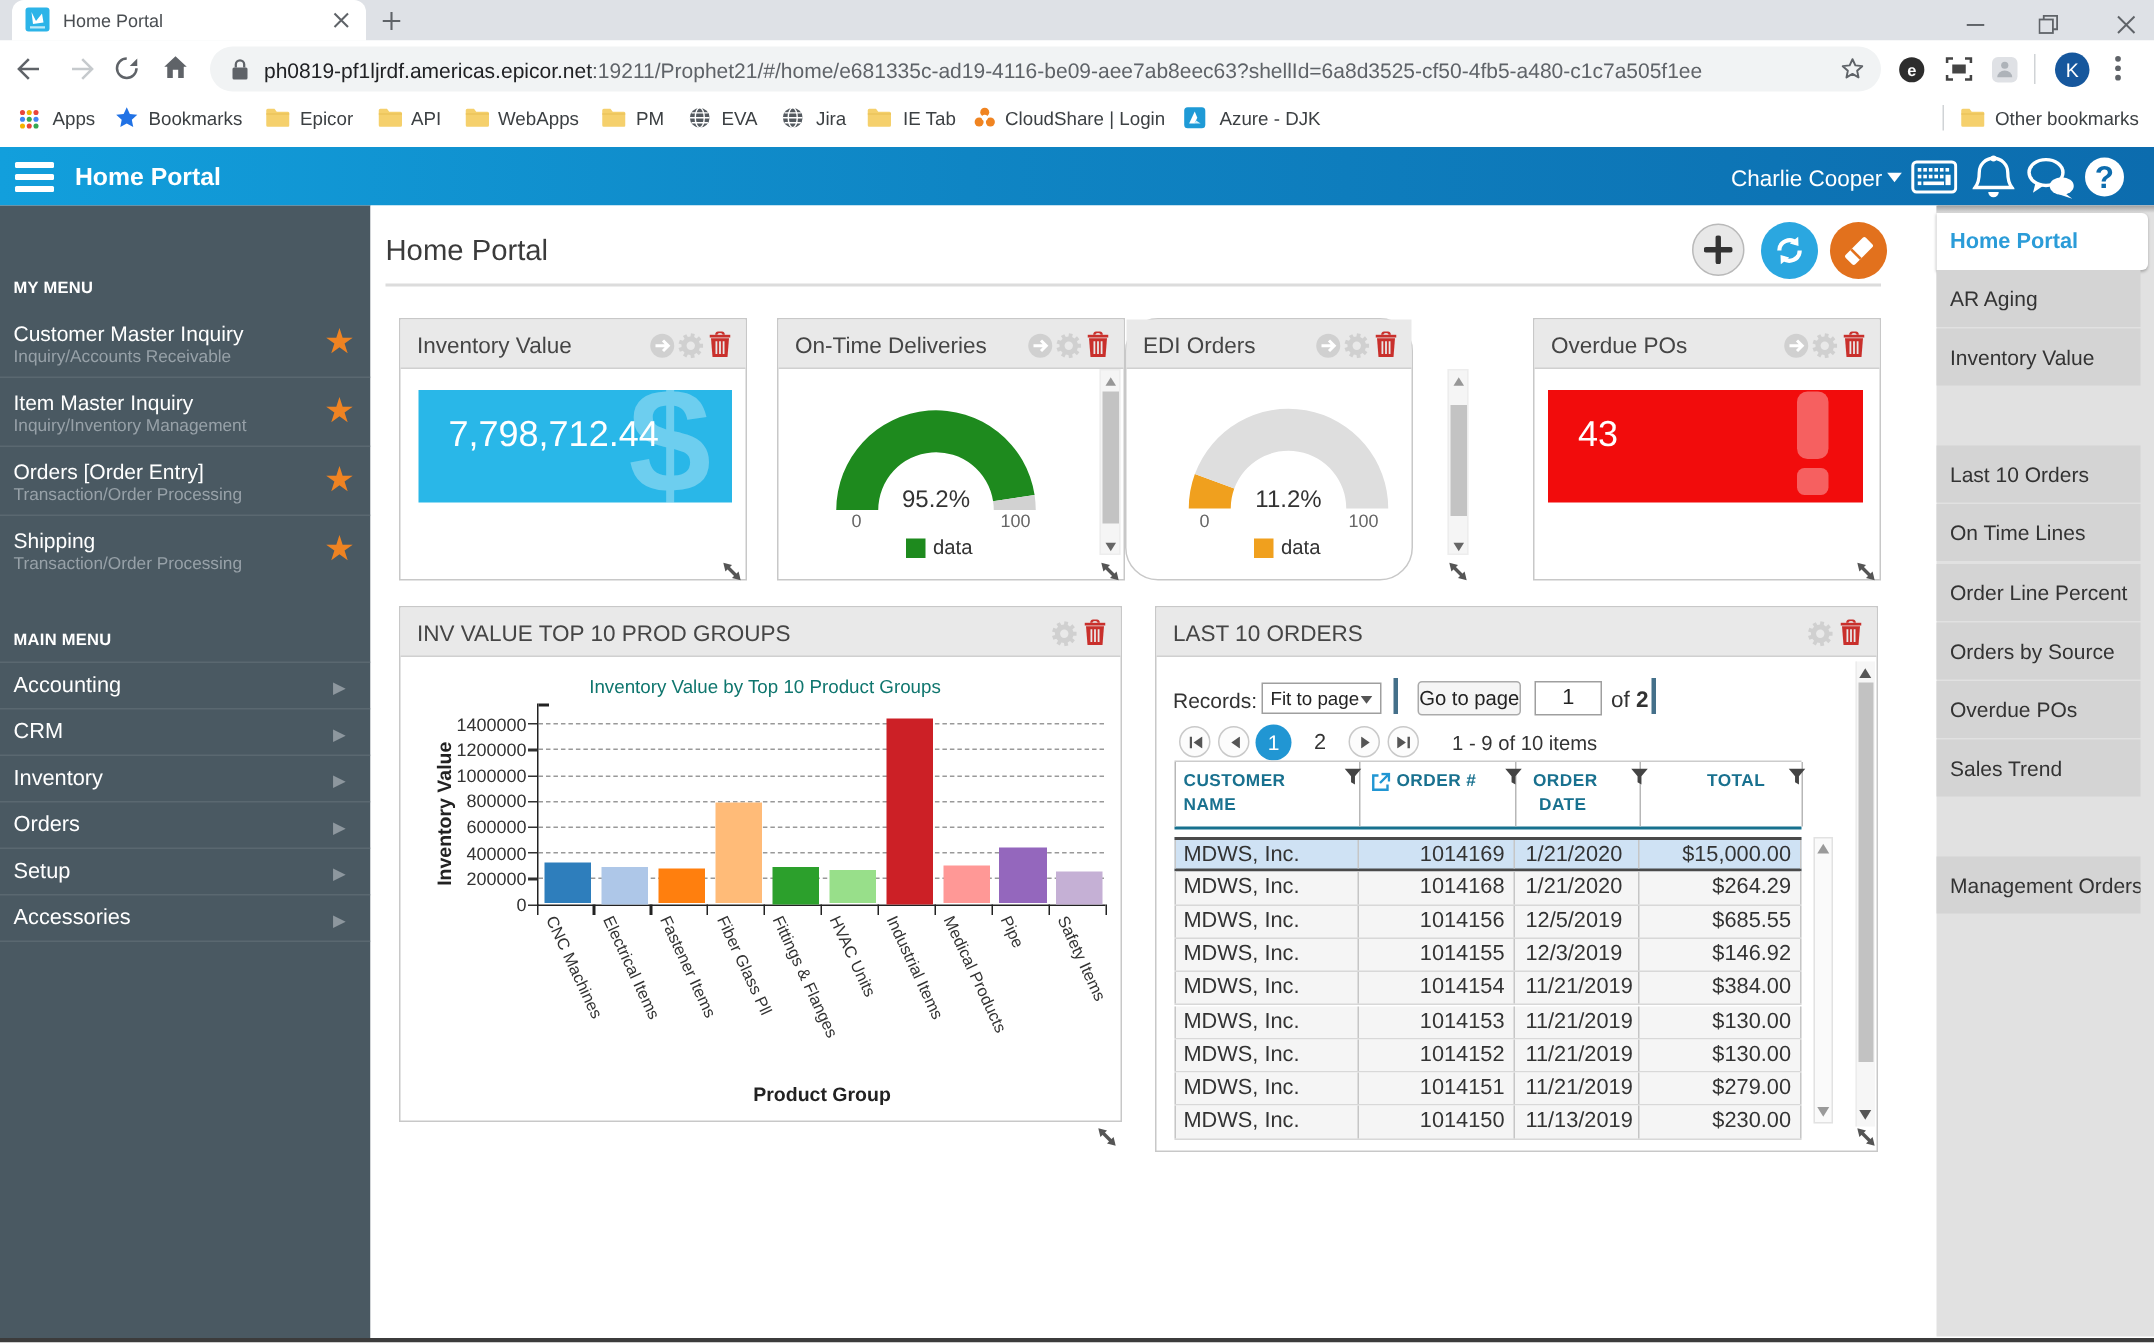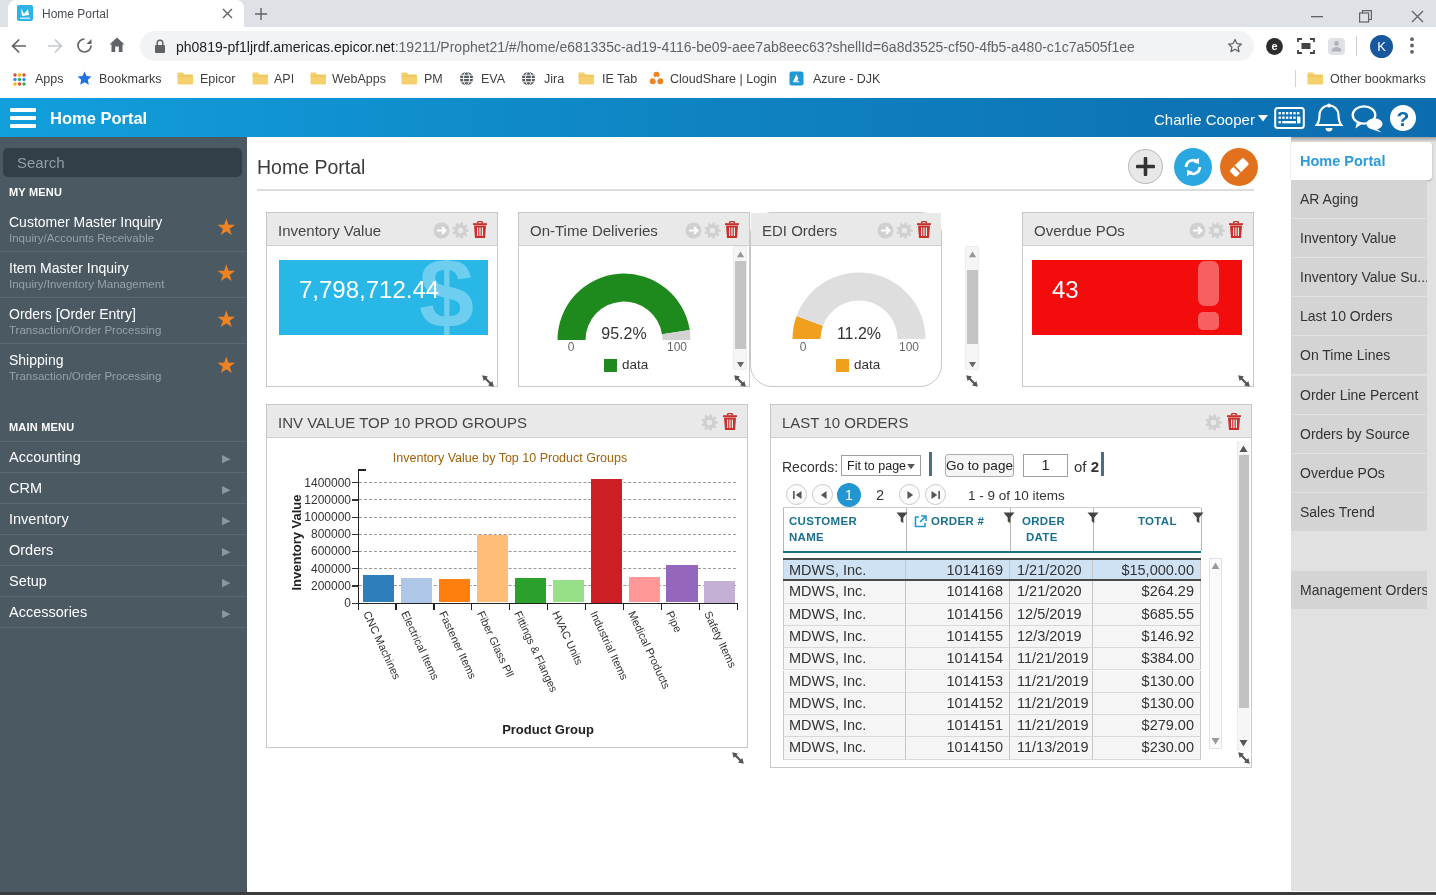--- a/index.html
+++ b/index.html
@@ -221,21 +221,20 @@
 <svg class="abs" style="left:1351px;top:105px;" width="34" height="29" viewBox="0 0 34 29">
     <ellipse cx="13" cy="10" rx="11.3" ry="8.6" fill="none" stroke="#fff" stroke-width="2.3"></ellipse>
     <path d="M6 17 L4.3 23.5 L12 18.3 Z" fill="#fff"></path>
     <ellipse cx="23.5" cy="19" rx="8" ry="5.8" fill="#fff"></ellipse>
     <path d="M26 24 L30.5 27.5 L21.5 24.5 Z" fill="#fff"></path>
   </svg>
 <div class="abs" style="left:1390px;top:105px;width:26px;height:26px;border-radius:50%;background:#fff;"></div>
 <div class="abs" style="left:1390px;top:105px;width:26px;height:26px;text-align:center;font-size:21px;font-weight:bold;color:#0d6cae;line-height:28px;">?</div>
 
 <div class="abs" id="sidebar">
-<div class="abs" id="search">Search</div>
 <div class="abs mlabel" style="top:49px;">MY MENU</div>
 <div class="abs ititle" style="top:77px;">Customer Master Inquiry</div>
 <div class="abs isub" style="top:95px;">Inquiry/Accounts Receivable</div>
 <div class="abs star" style="left:216px;top:77px;">★</div>
 <div class="abs sep" style="top:114px;"></div>
 <div class="abs ititle" style="top:123px;">Item Master Inquiry</div>
 <div class="abs isub" style="top:141px;">Inquiry/Inventory Management</div>
 <div class="abs star" style="left:216px;top:123px;">★</div>
 <div class="abs sep" style="top:160px;"></div>
 <div class="abs ititle" style="top:169px;">Orders [Order Entry]</div>
@@ -434,21 +433,21 @@
           <path d="M16.70 7.20 L16.70 9.80 L14.57 9.76 L13.96 11.43 L15.61 12.77 L13.95 14.76 L12.34 13.37 L10.80 14.26 L11.20 16.35 L8.64 16.80 L8.31 14.70 L6.56 14.39 L5.53 16.25 L3.28 14.95 L4.37 13.13 L3.23 11.76 L1.24 12.52 L0.35 10.08 L2.36 9.39 L2.36 7.61 L0.35 6.92 L1.24 4.48 L3.23 5.24 L4.37 3.87 L3.28 2.05 L5.53 0.75 L6.56 2.61 L8.31 2.30 L8.64 0.20 L11.20 0.65 L10.80 2.74 L12.34 3.63 L13.95 2.24 L15.61 4.23 L13.96 5.57 L14.57 7.24 Z" fill="#d0d0d0"></path>
           <circle cx="8.5" cy="8.5" r="2.8" fill="#e9e9e9"></circle>
         </svg>
     <svg style="position:absolute;right:10px;top:8px;" width="14" height="18" viewBox="0 0 14 18">
           <path d="M1 4.5 H13 L12 17 H2 Z" fill="#c9302c"></path>
           <rect x="0" y="2.2" width="14" height="1.8" fill="#c9302c"></rect>
           <path d="M4.5 2.2 a2.5 2 0 0 1 5 0" fill="none" stroke="#c9302c" stroke-width="1.5"></path>
           <path d="M4.6 6.5 V15 M7 6.5 V15 M9.4 6.5 V15" stroke="#e9e9e9" stroke-width="1.2"></path>
         </svg>
   </div>
-  <div style="position:absolute;left:41px;top:46px;width:404px;text-align:center;font-size:12.5px;color:#a16207;">Inventory Value by Top 10 Product Groups</div>
+  <div style="position:absolute;left:41px;top:46px;width:404px;text-align:center;font-size:12.5px;color:#0f766e;">Inventory Value by Top 10 Product Groups</div>
   <div style="position:absolute;left:-26px;top:130px;width:110px;text-align:center;transform:rotate(-90deg);font-size:13px;font-weight:bold;color:#222;white-space:nowrap;">Inventory Value</div>
   <div style="position:absolute;left:14px;top:191.0px;width:70px;text-align:right;font-size:12px;color:#333;">0</div>
   <div style="position:absolute;left:14px;top:173.8px;width:70px;text-align:right;font-size:12px;color:#333;">200000</div>
   <div style="position:absolute;left:14px;top:156.6px;width:70px;text-align:right;font-size:12px;color:#333;">400000</div>
   <div style="position:absolute;left:14px;top:139.4px;width:70px;text-align:right;font-size:12px;color:#333;">600000</div>
   <div style="position:absolute;left:14px;top:122.2px;width:70px;text-align:right;font-size:12px;color:#333;">800000</div>
   <div style="position:absolute;left:14px;top:105.0px;width:70px;text-align:right;font-size:12px;color:#333;">1000000</div>
   <div style="position:absolute;left:14px;top:87.8px;width:70px;text-align:right;font-size:12px;color:#333;">1200000</div>
   <div style="position:absolute;left:14px;top:70.6px;width:70px;text-align:right;font-size:12px;color:#333;">1400000</div>
   <div style="position:absolute;left:85px;top:197.5px;width:6px;height:1.3px;background:#333;"></div>
@@ -668,21 +667,20 @@
         <path d="M12.8 12.8 L7 11.4 L11.4 7 Z" fill="#555"></path>
       </svg>
 </div>
 </div>
 
 <div class="abs" id="rpanel">
 <div class="abs" style="left:0;top:0;width:145px;height:5px;background:linear-gradient(180deg,#9e9e9e,#e1e1e1);"></div>
 <div class="abs" style="left:0;top:5px;width:141px;height:38px;background:#fff;border-radius:0 4px 4px 0;box-shadow:0 1px 2px rgba(0,0,0,0.25);font-size:14.5px;font-weight:bold;color:#2b9cd8;line-height:38px;padding-left:9px;box-sizing:border-box;">Home Portal</div>
 <div class="abs ritem" style="top:43.0px;">AR Aging</div>
 <div class="abs ritem" style="top:82.1px;">Inventory Value</div>
-<div class="abs ritem" style="top:121.2px;">Inventory Value Su...</div>
 <div class="abs ritem" style="top:160.3px;">Last 10 Orders</div>
 <div class="abs ritem" style="top:199.4px;">On Time Lines</div>
 <div class="abs ritem" style="top:238.5px;">Order Line Percent</div>
 <div class="abs ritem" style="top:277.6px;">Orders by Source</div>
 <div class="abs ritem" style="top:316.7px;">Overdue POs</div>
 <div class="abs ritem" style="top:355.8px;">Sales Trend</div>
 <div class="abs ritem" style="top:434.0px;">Management Orders</div>
 </div>
 <div class="abs" id="bottombar"></div>
 

